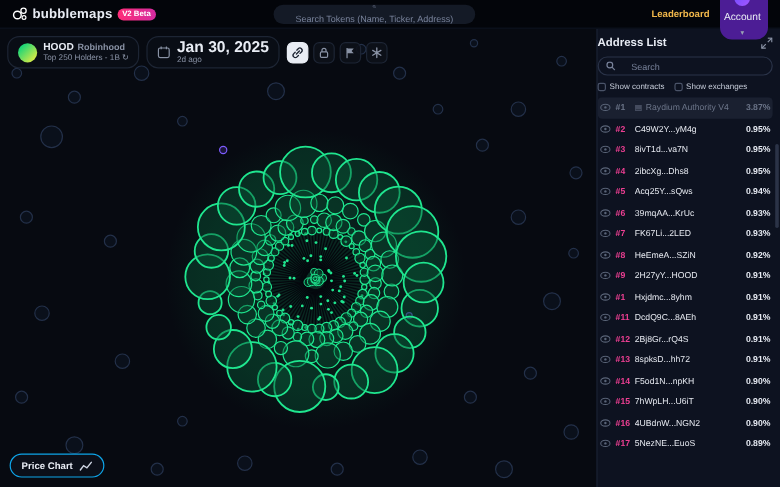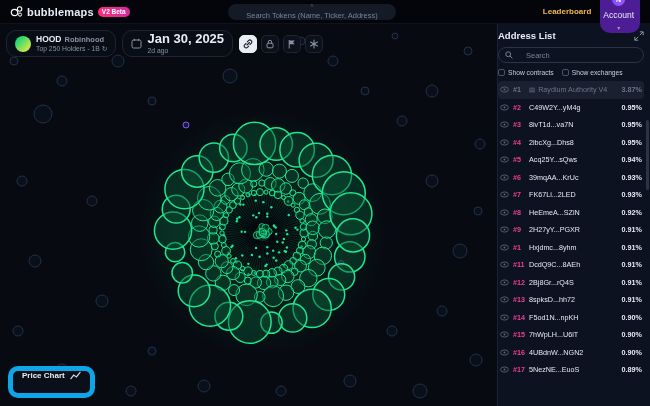--- a/index.html
+++ b/index.html
@@ -48,22 +48,22 @@
   .iconbtns { display:flex; align-items:center; gap:4px; }
   .sqbtn { width:18px; height:18px; border-radius:5px; display:flex; align-items:center;
     justify-content:center; background:rgba(13,17,26,0.9); border:1px solid #1d2534; }
   .sqbtn.active { background:#e9edf4; border-color:#e9edf4; }
   .magic { position:relative; height:22px; }
   .magic .l1 { font-size:7.5px; }
   .badge-dot { position:absolute; top:-4px; left:-4px; width:9px; height:9px;
     border-radius:50%; background:#ff2d78; color:#fff; font-size:6px; font-weight:bold;
     display:flex; align-items:center; justify-content:center; }
 
-  .price-chart { position:absolute; left:8px; bottom:8px; height:32px; display:flex;
-    gap:5px; background:rgba(12,16,26,0.92); border:5px solid #0ea5e9;
+  .price-chart { position:absolute; left:8px; bottom:8px; height:20px; display:flex;
+    align-items:center; gap:5px; background:rgba(12,16,26,0.92); border:1px solid #0ea5e9;
     border-radius:10px; padding:0 9px; font-size:8px; font-weight:bold; color:#e8ecf4; z-index:10; }
 
   
   .sidebar { width:153px; height:382px; background:#0d1220; border-left:1px solid #1a2233;
     display:flex; flex-direction:column; padding:6px 6px 0 0; position:relative; }
   .sb-head { display:flex; align-items:center; justify-content:space-between; margin-bottom:6px; }
   .sb-title { font-size:9.5px; font-weight:bold; }
   .sb-search { height:16px; border:1px solid #2a3348; border-radius:9px; display:flex;
     align-items:center; gap:13px; padding:0 6px; margin-bottom:6px; }
   .sb-search span { font-size:7.5px; color:#78829a; }
@@ -646,21 +646,21 @@
 
   <div class="addr-row">
     <span class="eye">
       <svg width="9" height="7" viewBox="0 0 10 7">
         <ellipse cx="5" cy="3.5" rx="4.3" ry="2.9" fill="none" stroke="#5a6478" stroke-width="1"></ellipse>
         <circle cx="5" cy="3.5" r="1.1" fill="#5a6478"></circle>
       </svg>
     </span>
     <span class="rank">#9</span>
 
-    <span class="addr">2H27yY...PGXR</span>
+    <span class="addr">2H27yY...HOOD</span>
     <span class="share">0.91%</span>
   </div>
 
   <div class="addr-row">
     <span class="eye">
       <svg width="9" height="7" viewBox="0 0 10 7">
         <ellipse cx="5" cy="3.5" rx="4.3" ry="2.9" fill="none" stroke="#5a6478" stroke-width="1"></ellipse>
         <circle cx="5" cy="3.5" r="1.1" fill="#5a6478"></circle>
       </svg>
     </span>

